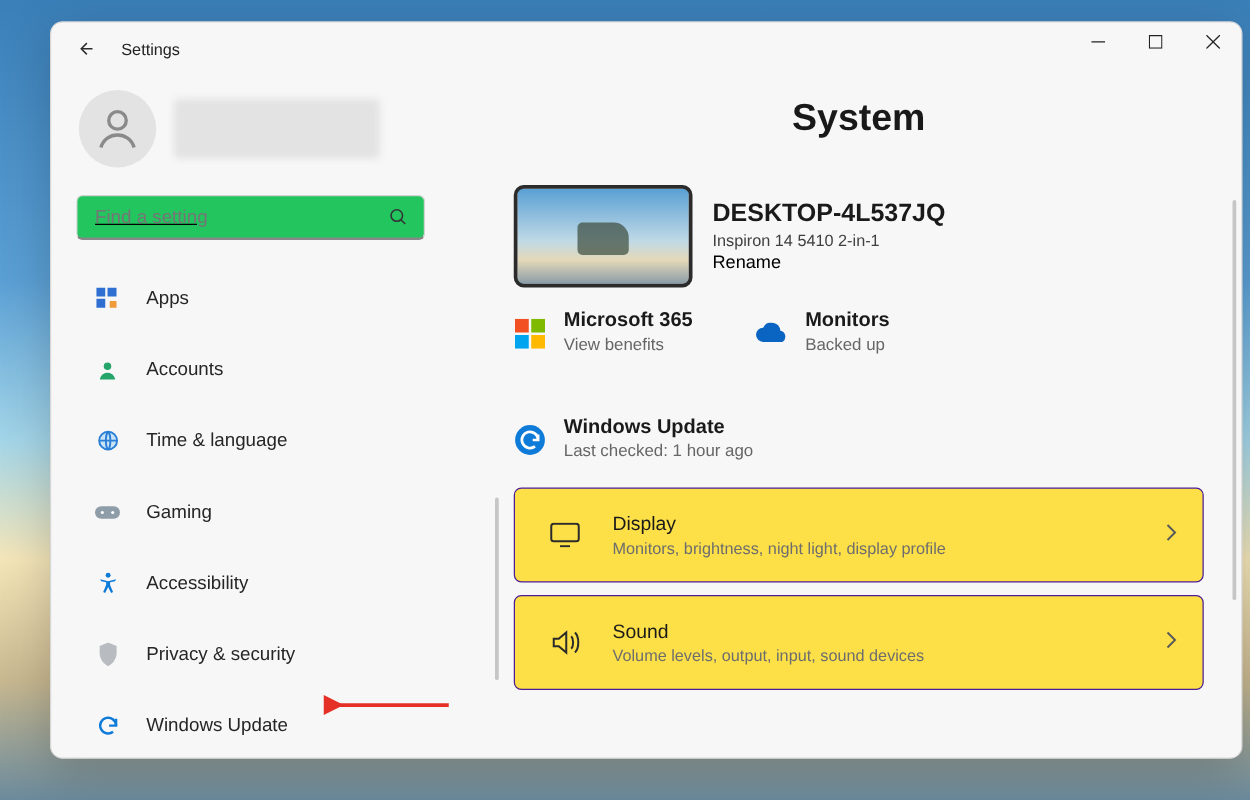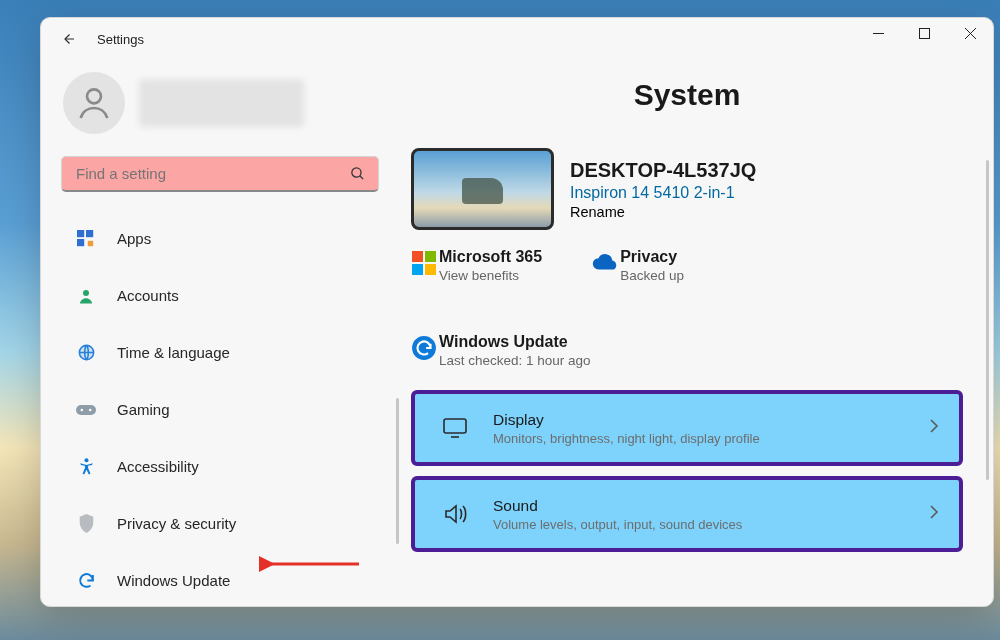--- a/index.html
+++ b/index.html
@@ -20,48 +20,48 @@
   .titlebar .back { width: 26px; height: 26px; display:flex; align-items:center; justify-content:center; cursor:pointer; }
   .titlebar .title { margin-left: 16px; font-size: 13px; color:#222; }
   .win-controls { position:absolute; right:0; top:0; display:flex; }
   .win-btn { width:46px; height:30px; display:flex; align-items:center; justify-content:center; cursor:pointer; }
   .content { flex:1; display:flex; overflow:hidden; }
 
   .sidebar { width:340px; padding: 8px 12px 0 20px; display:flex; flex-direction:column; }
   .user-row { display:flex; align-items:center; margin: 0 0 18px 2px; height:70px;}
   .avatar { width:62px; height:62px; border-radius:50%; background:#e3e3e3; display:flex; align-items:center; justify-content:center; }
   .user-blur { margin-left:14px; width:165px; height:48px; background: #e3e3e3; filter: blur(3px); border-radius:4px;}
-  .search { position:relative; width:318px; height:36px; background:#fca5a5; border:1px solid #d3d3d3; border-bottom:2px solid #888; border-radius:5px; display:flex; align-items:center; margin-bottom: 26px;}
+  .search { position:relative; width:279px; height:36px; background:#22c55e; border:1px solid #d3d3d3; border-bottom:2px solid #888; border-radius:5px; display:flex; align-items:center; margin-bottom: 26px; text-decoration: underline;}
   .search input { border:none; outline:none; width:100%; padding:0 40px 0 14px; font-size:15px; color:#555; background:transparent; }
   .search .sicon { position:absolute; right:12px; top:8px; }
 
   .nav { display:flex; flex-direction:column; gap:16px; }
   .nav-item { display:flex; align-items:center; height:41px; padding-left:14px; border-radius:6px; cursor:pointer; }
   .nav-ico { width:22px; display:flex; align-items:center; justify-content:center; margin-right:20px;}
   .nav-label { font-size:15px; color:#262626; }
 
   .arrow-callout { position:absolute; left:218px; bottom:34px; }
 
   .main { flex:1; padding: 18px 30px 0 30px; position:relative; overflow:hidden;}
   .page-title { font-size:30px; font-weight:600; color:#191919; margin-bottom:36px;text-align:center; }
   .device-row { display:flex; align-items:center; gap:16px; margin-bottom:18px;}
   .thumb { width:143px; height:82px; border-radius:8px; border:3px solid #2b2b2b; background: linear-gradient(to bottom,#5aa0d4 0%,#bfd9e6 55%,#e5d9b8 75%,#8a9ca8 100%); position:relative; overflow:hidden;}
   .thumb::after{content:"";position:absolute;left:35%;bottom:30%;width:30%;height:35%;background:#3a4a3a;border-radius:4px 12px 4px 4px;opacity:.7;}
   .dev-name { font-size:20px; font-weight:600; color:#1a1a1a;}
-  .dev-model { font-size:16px; color:#0369a1; margin-top:2px;}
+  .dev-model { font-size:13px; color:#404040; margin-top:2px;}
   .rename { font-size:14.5px; color:#000000; margin-top:2px; cursor:pointer;}
 
   .tiles { display:flex; gap:50px; margin-top:4px; flex-wrap:wrap; margin-bottom:22px;}
-  .tile { display:flex; align-items:flex-start; gap:2px;}
+  .tile { display:flex; align-items:center; gap:14px;}
   .tile-ico { width:26px; height:26px; display:flex; align-items:center; justify-content:center; margin-top:2px;}
   .tile-title { font-size:16px; font-weight:600; color:#1a1a1a;}
   .tile-sub { font-size:13.5px; color:#666; margin-top:2px;}
 
   .cards { display:flex; flex-direction:column; gap:10px;}
-  .card { background:#7dd3fc; border:4px solid #4c1d95; border-radius:6px; height:76px; display:flex; align-items:center; padding:0 20px 0 26px; cursor:pointer;}
+  .card { background:#fde047; border:1px solid #4c1d95; border-radius:6px; height:76px; display:flex; align-items:center; padding:0 20px 0 26px; cursor:pointer;}
   .card-ico { width:28px; margin-right:24px; display:flex; align-items:center; justify-content:center;}
   .card-title { font-size:15.5px; color:#1a1a1a;}
   .card-sub { font-size:13px; color:#6d6d6d; margin-top:2px;}
   .card-chev { margin-left:auto; color:#5a5a5a;}
 
   .vscroll1 { position:absolute; left:355px; top:380px; width:3px; height:146px; background:#c6c6c6; border-radius:2px;}
   .vscroll2 { position:absolute; right:4px; top:100px; width:3px; height:320px; background:#c6c6c6; border-radius:2px;}
 </style>
 </head>
 <body>
@@ -222,21 +222,21 @@
             <div class="tile-sub">View benefits</div>
           </div>
         </div>
         <div class="tile">
           <span class="tile-ico">
               <svg width="28" height="18" viewBox="0 0 32 20">
                 <path d="M8 18a7 7 0 010-14 9 9 0 0117 3 6 6 0 012 11H8z" fill="#0a64c2"></path>
               </svg>
             </span>
           <div>
-            <div class="tile-title">Privacy</div>
+            <div class="tile-title">Monitors</div>
             <div class="tile-sub">Backed up</div>
           </div>
         </div>
         <div class="tile" style="width:100%">
           <span class="tile-ico">
               <svg width="26" height="26" viewBox="0 0 24 24">
                 <circle cx="12" cy="12" r="11" fill="#0f7bd8"></circle>
                 <path d="M18 12a6 6 0 10-2.3 4.7M18 8v4h-4" fill="none" stroke="#fff" stroke-width="2"></path>
               </svg>
             </span>

